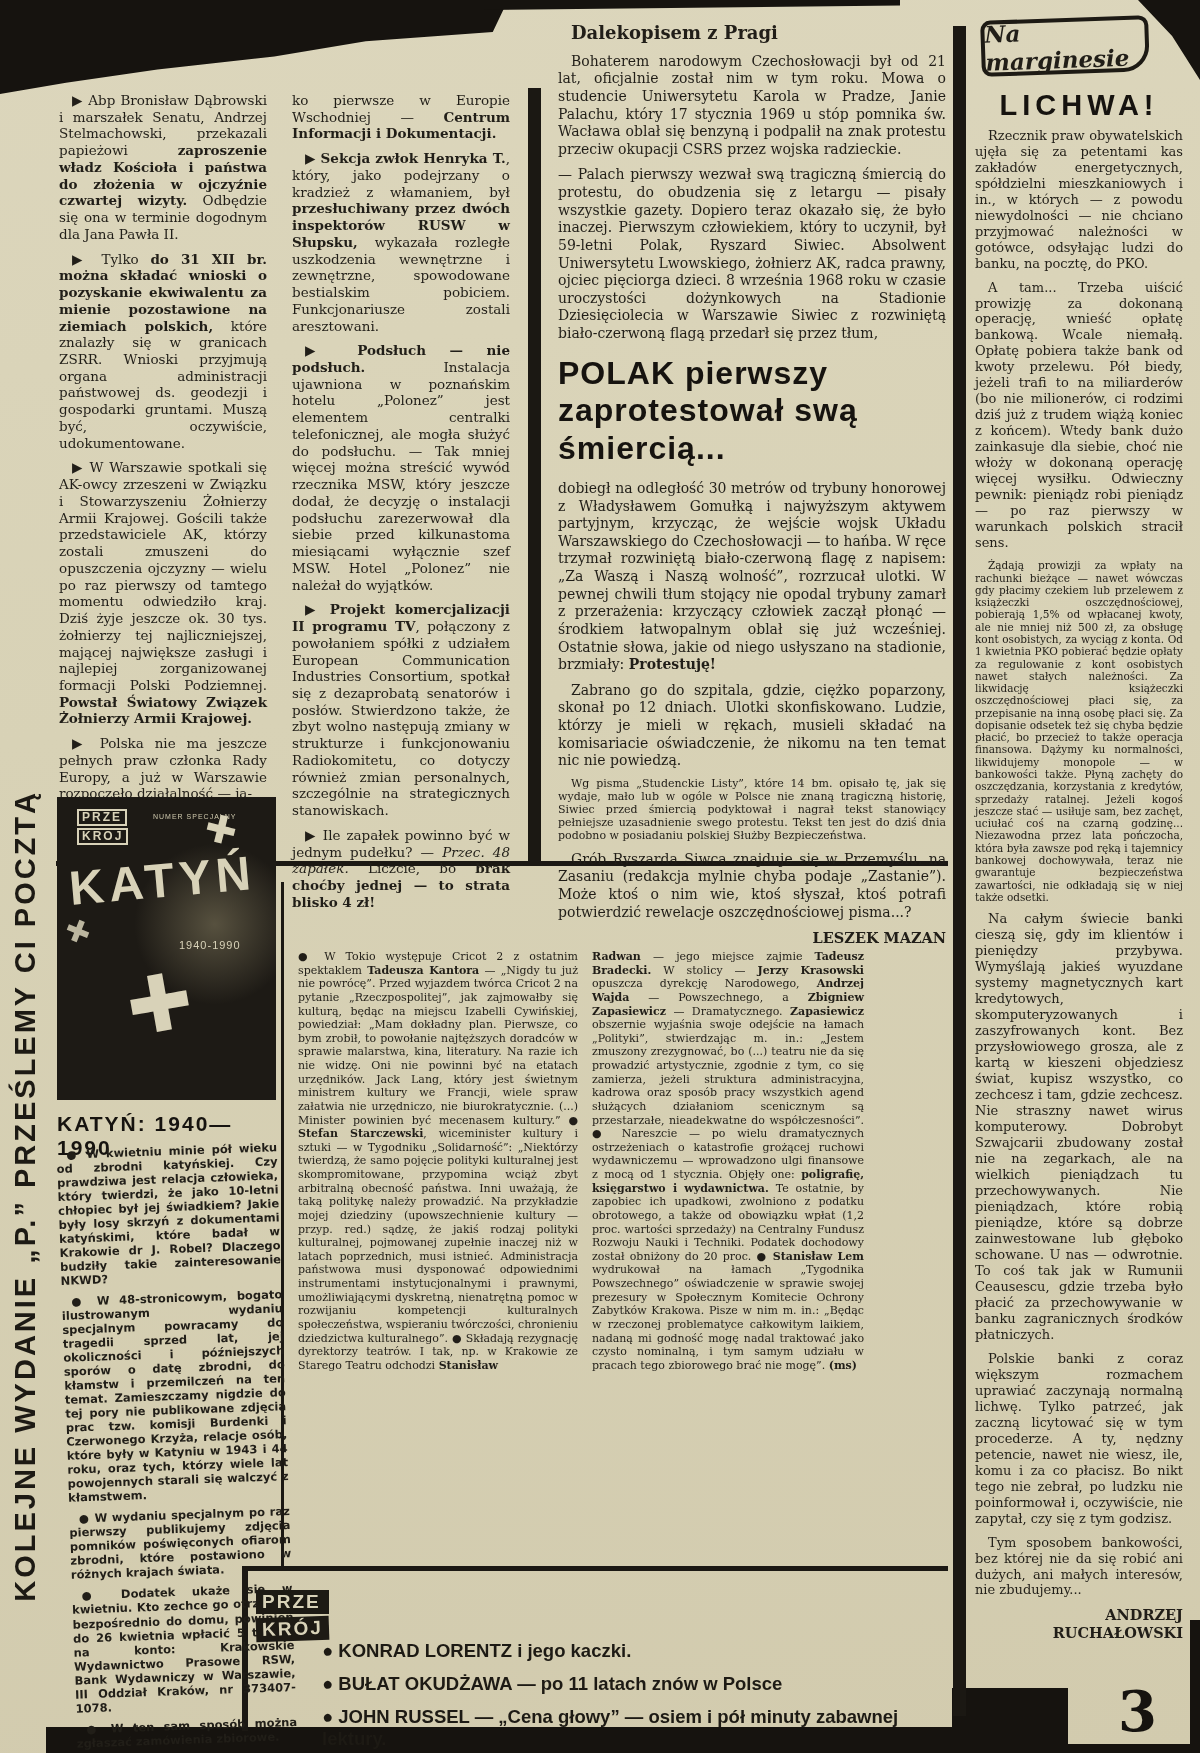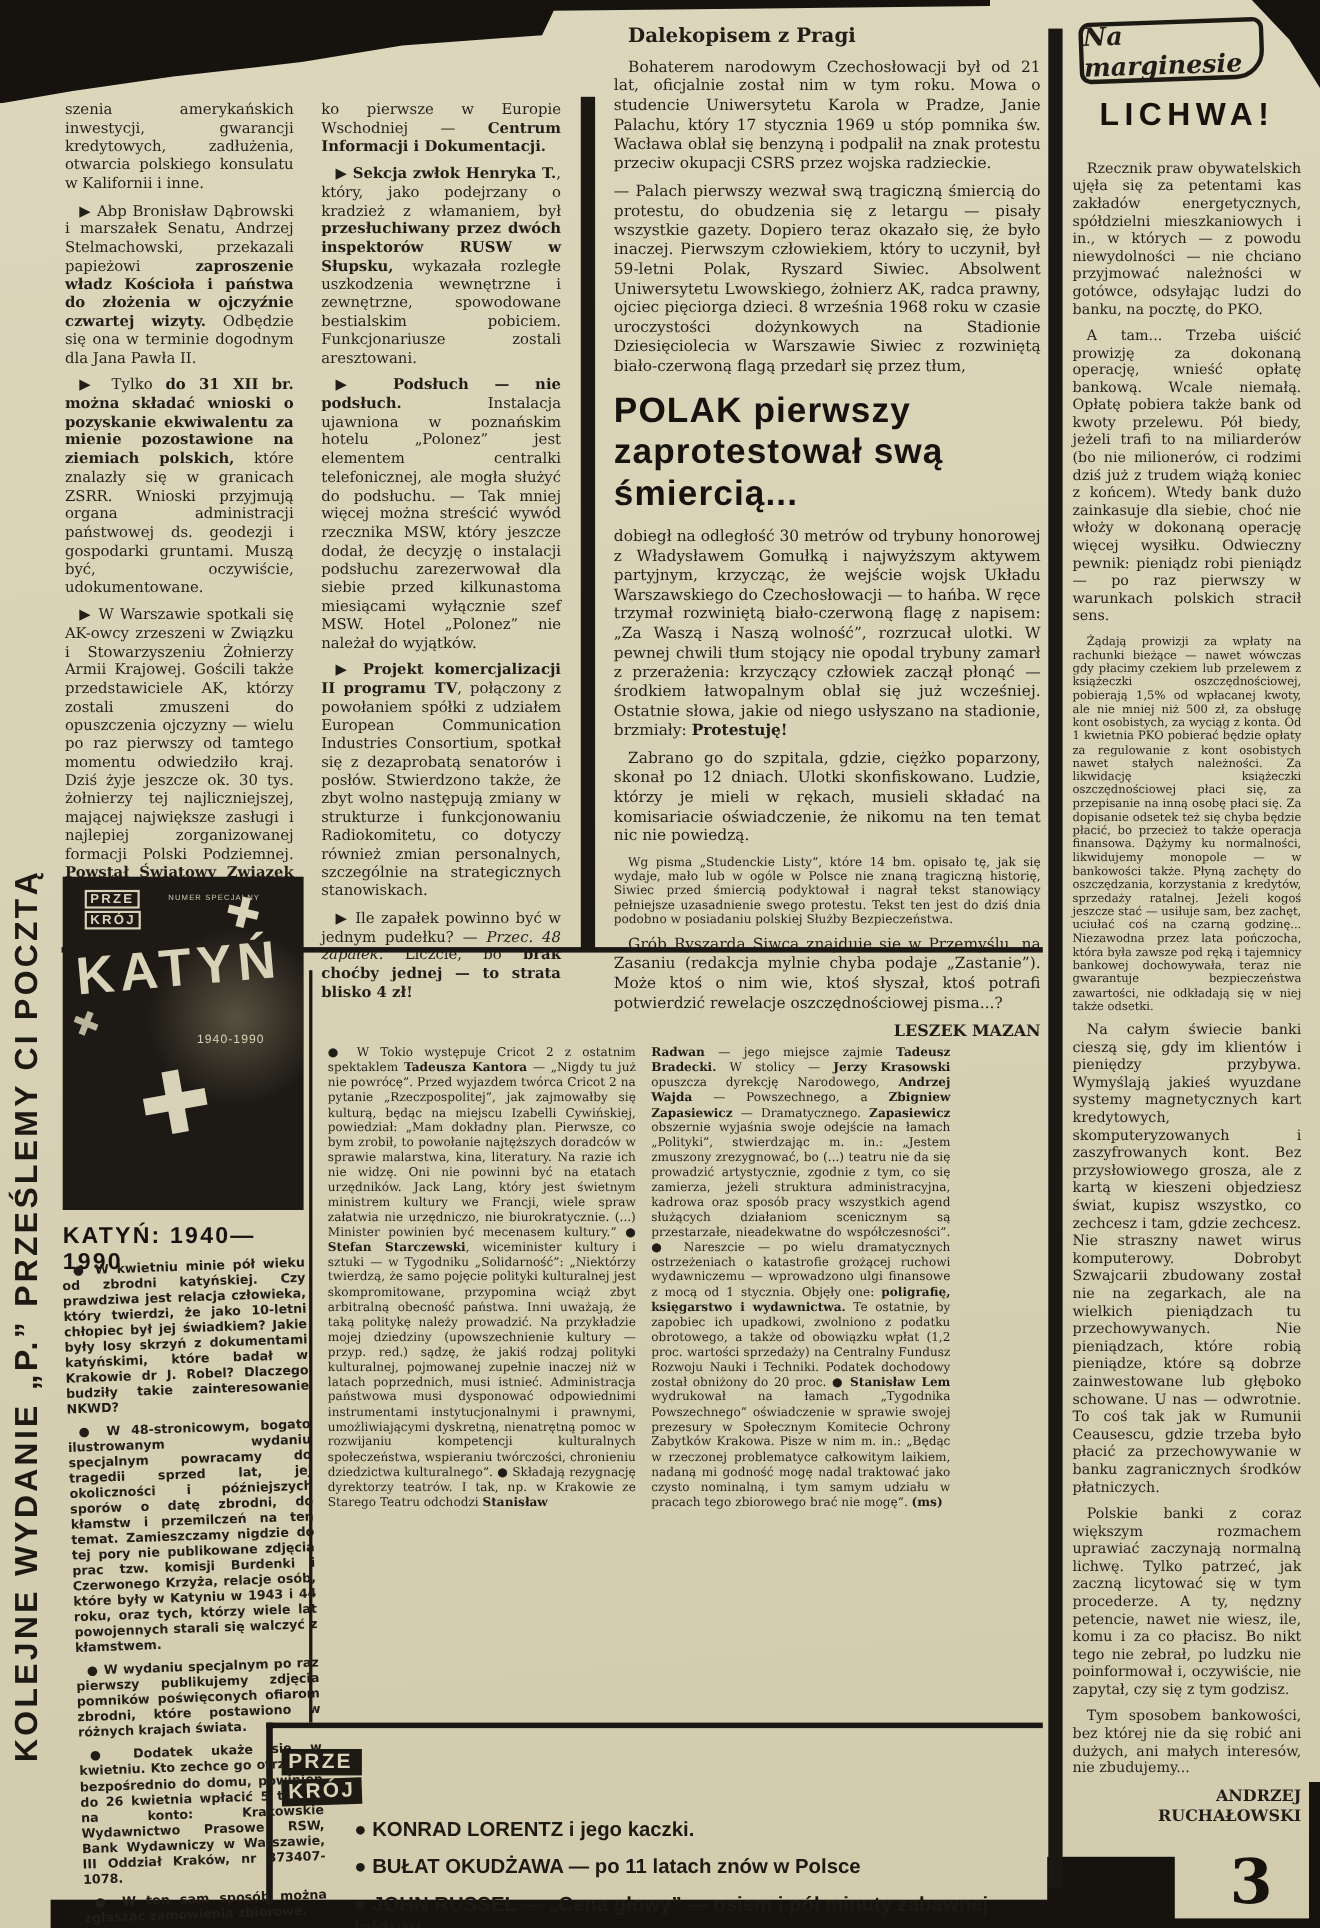--- a/index.html
+++ b/index.html
@@ -40,21 +40,21 @@
   .big-headline{font-family:"Liberation Sans",sans-serif;font-weight:700;font-size:32px;
       line-height:1.18;letter-spacing:1px;text-align:left;text-indent:0;margin:12px 0 12px 0;color:#16130f;}
   .fine{font-size:11px;line-height:1.18;}
   .byline{font-weight:700;text-align:right;font-size:14.5px;margin-top:4px;}
   
   #rcol{font-size:13px;line-height:1.23;}
   .margin-box{border:4px solid #1d1a14;border-radius:10px 10px 26px 10px;width:160px;height:48px;
       display:flex;align-items:center;justify-content:center;transform:rotate(-2deg);margin:4px 0 14px 6px;}
   .margin-box span{font-family:"DejaVu Serif",serif;font-style:italic;font-weight:700;font-size:23px;}
   .lichwa{font-family:"Liberation Sans",sans-serif;font-weight:700;font-size:29px;letter-spacing:5px;
-      text-align:center;text-indent:0;margin:0 0 22px 0;color:#16130f;}
+      text-align:center;text-indent:0;margin:0 0 4px 0;color:#16130f;}
   #rcol .fine{font-size:10.5px;line-height:1.17;}
   
   .cover{position:absolute;left:57px;top:797px;width:219px;height:303px;background:
       radial-gradient(circle at 72% 42%,#57513f 0%,rgba(0,0,0,0) 34%),#1d1a15;overflow:hidden;}
   .pk-logo-sm{position:absolute;left:20px;top:12px;color:#d8d2b8;font-family:"Liberation Sans",sans-serif;
       font-weight:700;font-size:12px;letter-spacing:2px;line-height:1.1;}
   .pk-logo-sm .bx{display:inline-block;border:2px solid #d8d2b8;padding:0 3px;margin-bottom:2px;}
   .cover-note{position:absolute;left:96px;top:16px;color:#cfc9ad;font-family:"Liberation Sans",sans-serif;
       font-size:7px;letter-spacing:1px;}
   .cover-title{position:absolute;left:12px;top:56px;color:#d8d2b8;font-family:"Liberation Sans",sans-serif;
@@ -78,21 +78,21 @@
   .culture{font-size:11px;line-height:1.24;}
   
   .pk-logo{position:absolute;left:256px;top:1590px;font-family:"Liberation Sans",sans-serif;
       font-weight:700;font-size:19px;letter-spacing:2px;color:#d8d2b8;line-height:1;}
   .pk-logo span{display:block;background:#1d1a14;padding:2px 6px 3px 6px;}
   .pk-logo span+span{margin-top:3px;transform:rotate(-2deg);}
   .numer-title{position:absolute;left:322px;top:1582px;font-family:"Liberation Sans",sans-serif;
       font-weight:700;font-size:38px;letter-spacing:6px;color:#1d1a14;}
   .numer-items{position:absolute;left:322px;top:1640px;width:600px;font-family:"Liberation Sans",sans-serif;
       font-weight:700;font-size:18.5px;color:#1d1a14;}
-  .numer-items p{margin:12px 0 11px 0;}
+  .numer-items p{margin:0 0 11px 0;}
   .page-num{position:absolute;left:1118px;top:1678px;font-family:"DejaVu Serif",serif;
       font-weight:700;font-size:56px;color:#16130f;}
 </style>
 </head>
 <body>
 
 <div class="page">
 
   <div class="torn torn-tl"></div>
   <div class="torn torn-tc"></div>
@@ -107,21 +107,20 @@
   <div class="hrule-top"></div>
   <div class="vrule-katyn"></div>
   <div class="hrule-numer"></div>
   <div class="vrule-numer"></div>
 
   <div class="sidebar-v">
     <span>KOLEJNE WYDANIE „P.” PRZEŚLEMY CI POCZTĄ</span>
   </div>
 
   <div class="col news" id="col1" style="left:59px;top:92px;width:208px;">
-    <p class="noindent">szenia amerykańskich inwestycji, gwarancji kredytowych, zadłużenia, otwarcia polskiego konsulatu w Kalifornii i inne.</p>
     <p>▶ Abp Bronisław Dąbrowski i marszałek Senatu, Andrzej Stelmachowski, przekazali papieżowi <b>zaproszenie władz Kościoła i państwa do złożenia w ojczyźnie czwartej wizyty.</b> Odbędzie się ona w terminie dogodnym dla Jana Pawła II.</p>
     <p>▶ Tylko <b>do 31 XII br. można składać wnioski o pozyskanie ekwiwalentu za mienie pozostawione na ziemiach polskich,</b> które znalazły się w granicach ZSRR. Wnioski przyjmują organa administracji państwowej ds. geodezji i gospodarki gruntami. Muszą być, oczywiście, udokumentowane.</p>
     <p>▶ W Warszawie spotkali się AK-owcy zrzeszeni w Związku i Stowarzyszeniu Żołnierzy Armii Krajowej. Gościli także przedstawiciele AK, którzy zostali zmuszeni do opuszczenia ojczyzny — wielu po raz pierwszy od tamtego momentu odwiedziło kraj. Dziś żyje jeszcze ok. 30 tys. żołnierzy tej najliczniejszej, mającej największe zasługi i najlepiej zorganizowanej formacji Polski Podziemnej. <b>Powstał Światowy Związek Żołnierzy Armii Krajowej.</b></p>
     <p>▶ Polska nie ma jeszcze pełnych praw członka Rady Europy, a już w Warszawie rozpoczęło działalność — ja-</p>
   </div>
 
   <div class="col news" id="col2" style="left:292px;top:92px;width:218px;">
     <p class="noindent">ko pierwsze w Europie Wschodniej — <b>Centrum Informacji i Dokumentacji.</b></p>
     <p>▶ <b>Sekcja zwłok Henryka T.</b>, który, jako podejrzany o kradzież z włamaniem, był <b>przesłuchiwany przez dwóch inspektorów RUSW w Słupsku,</b> wykazała rozległe uszkodzenia wewnętrzne i zewnętrzne, spowodowane bestialskim pobiciem. Funkcjonariusze zostali aresztowani.</p>
     <p>▶ <b>Podsłuch — nie podsłuch.</b> Instalacja ujawniona w poznańskim hotelu „Polonez” jest elementem centralki telefonicznej, ale mogła służyć do podsłuchu. — Tak mniej więcej można streścić wywód rzecznika MSW, który jeszcze dodał, że decyzję o instalacji podsłuchu zarezerwował dla siebie przed kilkunastoma miesiącami wyłącznie szef MSW. Hotel „Polonez” nie należał do wyjątków.</p>

